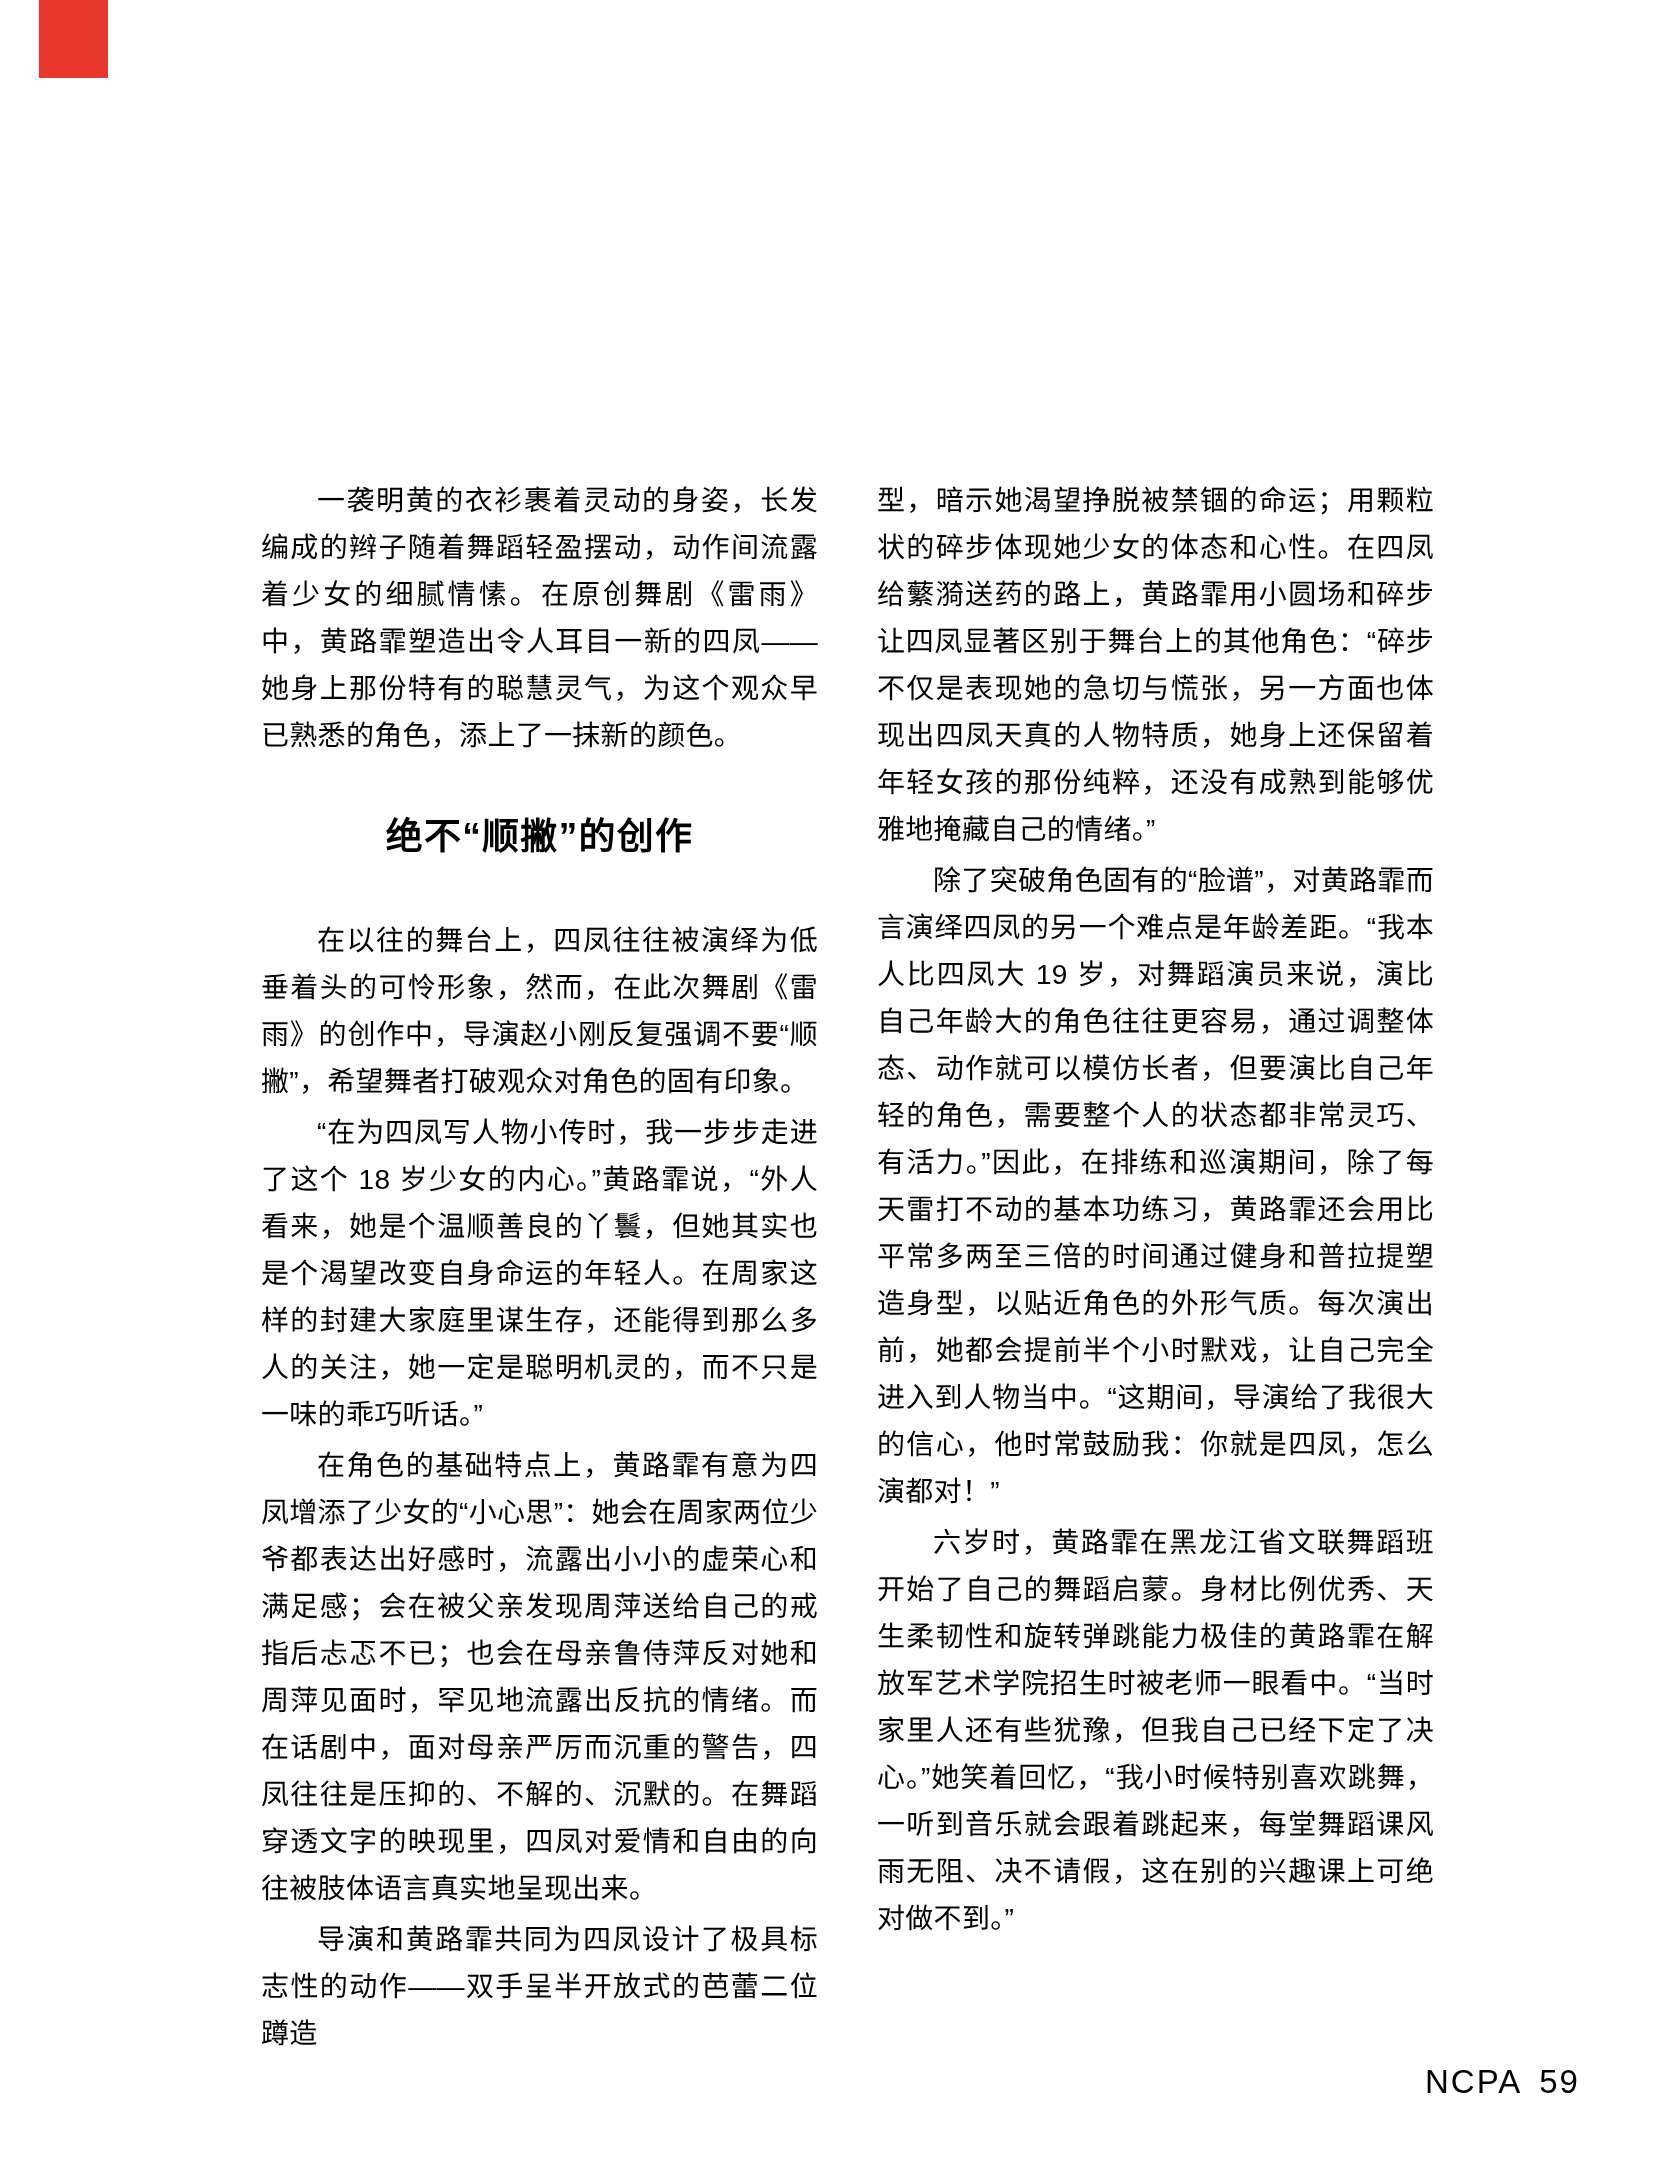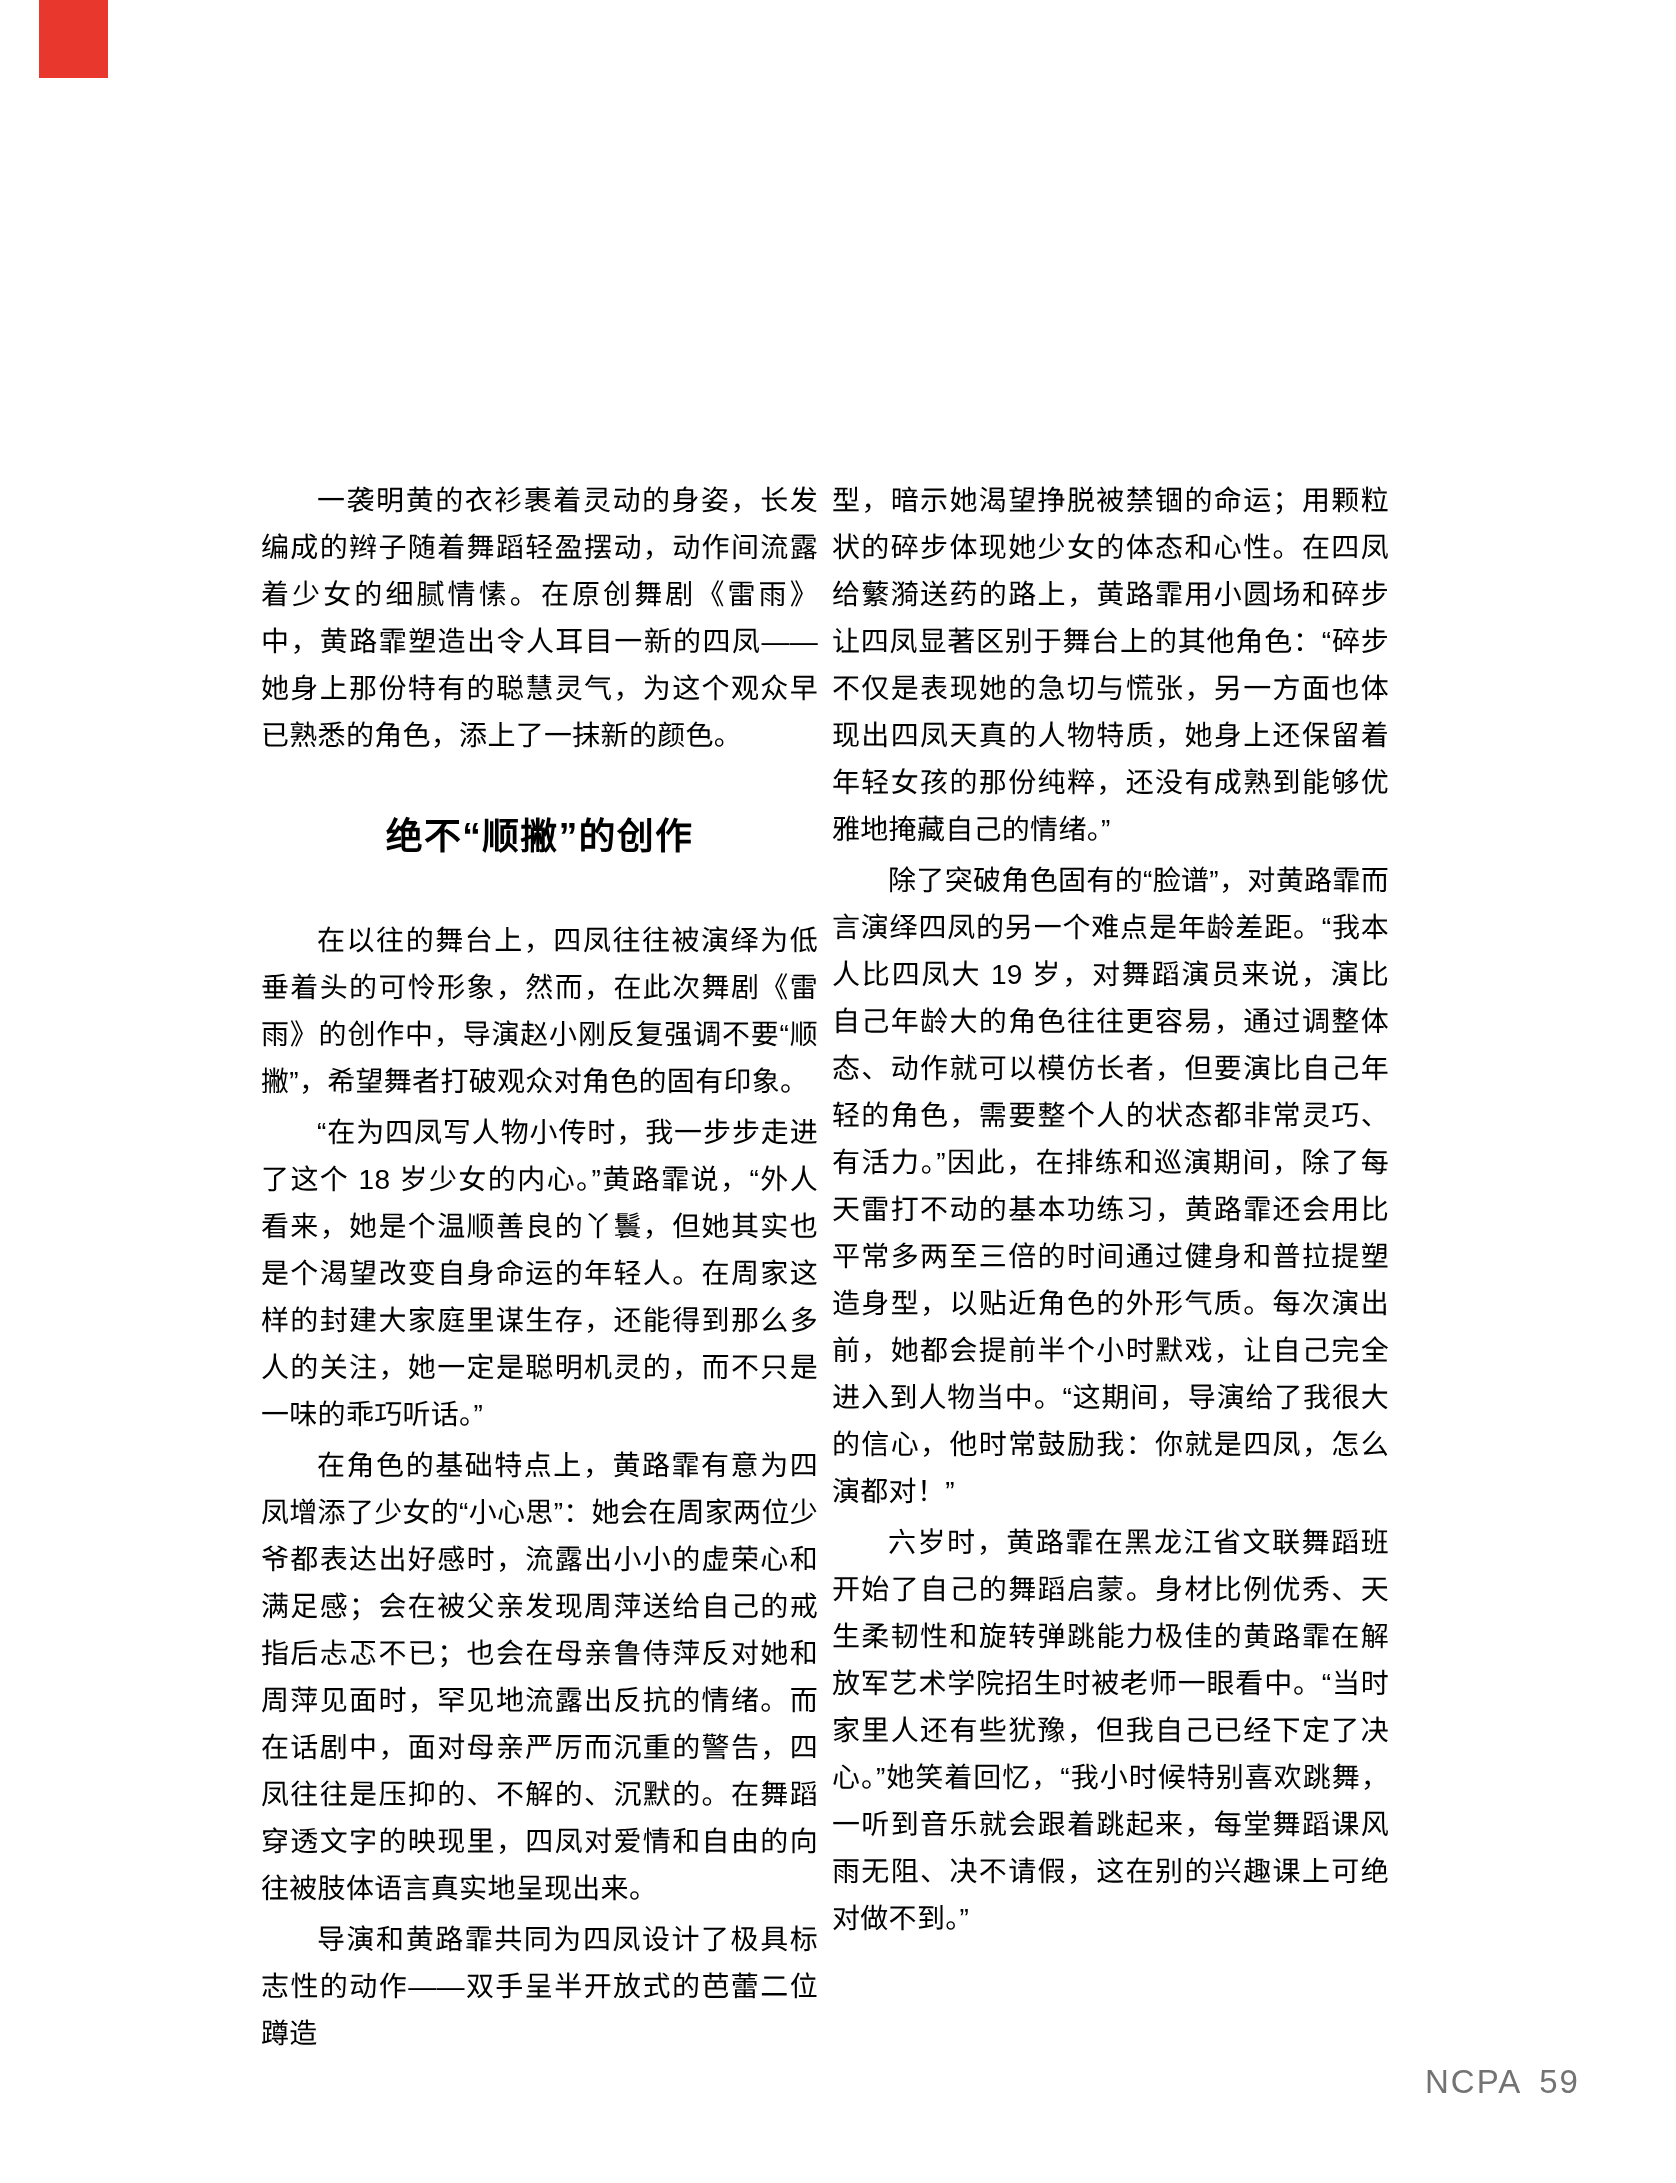--- a/index.html
+++ b/index.html
@@ -24,21 +24,21 @@
     position: absolute;
     top: 473px;
     width: 565px;
     font-size: 28px;
     line-height: 47px;
     text-align: justify;
     letter-spacing: 0.3px;
     color: #000000;
   }
   .col-left  { left: 257px;  }
-  .col-right { left: 828px; }
+  .col-right { left: 873px; }
   .para { margin: 4px; }
   .para.indent { text-indent: 2em; }
   .heading {
     margin: 0;
     padding: 55px 0 58px;
     font-size: 37px;
     line-height: 1;
     font-weight: bold;
     letter-spacing: 1.3px;
     text-align: center;
@@ -48,21 +48,21 @@
   .footer {
     position: absolute;
     left: 1425px;
     top: 2065px;
     display: flex;
     align-items: baseline;
     gap: 17px;
     font-size: 33px;
     line-height: 1;
     letter-spacing: 2px;
-    color: #737373;
+    color: #000000;
   }
 </style>
 </head>
 <body>
 
 <div class="corner-mark"></div>
 
 <div class="col col-left">
   <p class="para indent">一袭明黄的衣衫裹着灵动的身姿，长发编成的辫子随着舞蹈轻盈摆动，动作间流露着少女的细腻情愫。在原创舞剧《雷雨》中，黄路霏塑造出令人耳目一新的四凤——她身上那份特有的聪慧灵气，为这个观众早已熟悉的角色，添上了一抹新的颜色。</p>
   <h2 class="heading">绝不“顺撇”的创作</h2>

